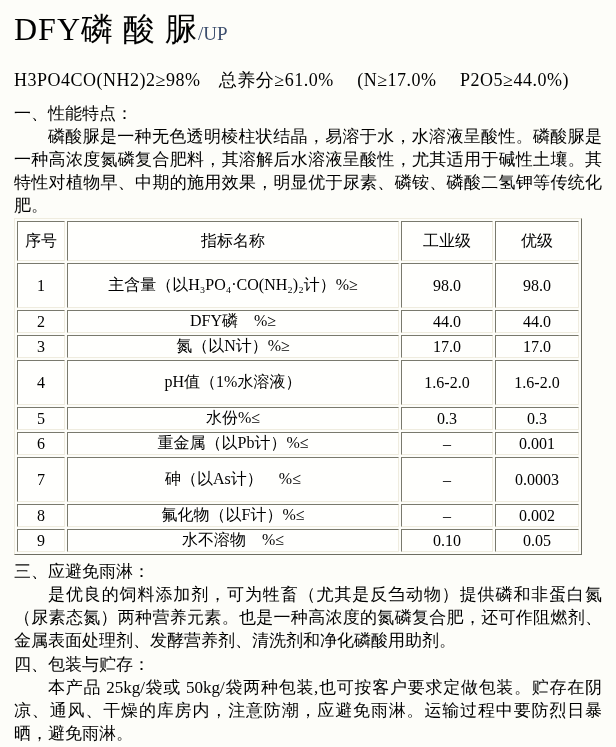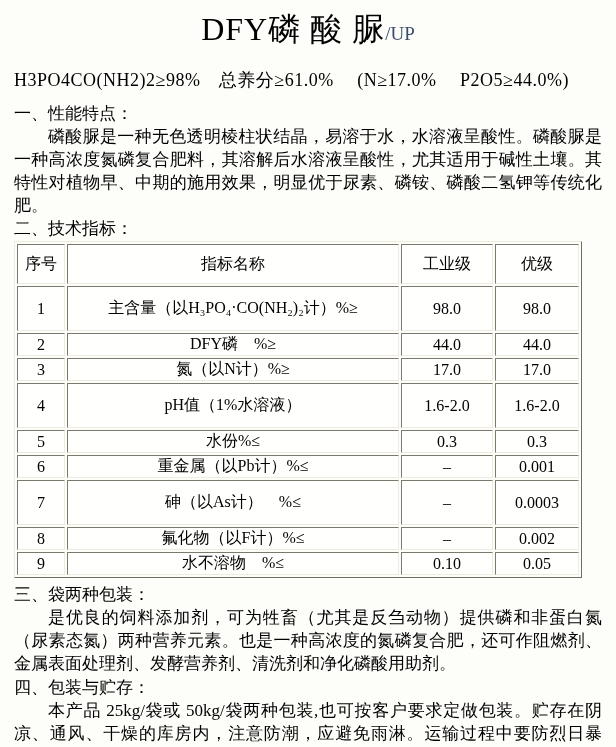--- a/index.html
+++ b/index.html
@@ -7,21 +7,20 @@
     width:616px;min-height:747px;
     background:#fdfdf9;
     color:#000;
     font-family:"Liberation Serif","DejaVu Serif",serif;
     overflow:hidden;
   }
   .page{padding:5px 14px 6px 14px;}
 
   
   .title{
-    text-align:center;
     font-size:32px;
     line-height:48px;
     white-space:pre;
     letter-spacing:1px;
   }
   .title .suffix{
     font-size:19px;
     color:#3b4d6d;
     letter-spacing:0;
   }
@@ -89,21 +88,20 @@
 
 <div class="page">
 
   <div class="title"><span>DFY磷 酸 脲</span><span class="suffix">/UP</span></div>
 
   <div class="spec-line">H3PO4CO(NH2)2≥98%　总养分≥61.0%　 (N≥17.0%　 P2O5≥44.0%)</div>
 
   <div class="sec-heading h1-heading">一、性能特点：</div>
   <p class="sec-body">磷酸脲是一种无色透明棱柱状结晶，易溶于水，水溶液呈酸性。磷酸脲是一种高浓度氮磷复合肥料，其溶解后水溶液呈酸性，尤其适用于碱性土壤。其特性对植物早、中期的施用效果，明显优于尿素、磷铵、磷酸二氢钾等传统化肥。</p>
 
-  <div class="sec-heading h2-heading">二、技术指标：</div>
 
   <table class="tech">
     <colgroup>
       <col class="c-no">
         <col class="c-name">
         <col class="c-ind">
         <col class="c-pre">
     </colgroup>
     <thead>
       <tr>
@@ -164,19 +162,19 @@
       </tr>
       <tr>
         <td>9</td>
         <td>水不溶物　%≤</td>
         <td>0.10</td>
         <td>0.05</td>
       </tr>
     </tbody>
   </table>
 
-  <div class="sec-heading h3-heading">三、袋两种包装：</div>
+  <div class="sec-heading h3-heading">三、应避免雨淋：</div>
   <p class="sec-body">是优良的饲料添加剂，可为牲畜（尤其是反刍动物）提供磷和非蛋白氮（尿素态氮）两种营养元素。也是一种高浓度的氮磷复合肥，还可作阻燃剂、金属表面处理剂、发酵营养剂、清洗剂和净化磷酸用助剂。</p>
 
   <div class="sec-heading h4-heading">四、包装与贮存：</div>
   <p class="sec-body">本产品 25kg/袋或 50kg/袋两种包装,也可按客户要求定做包装。贮存在阴凉、通风、干燥的库房内，注意防潮，应避免雨淋。运输过程中要防烈日暴晒，避免雨淋。</p>
 
 </div>
 
 </body></html>

